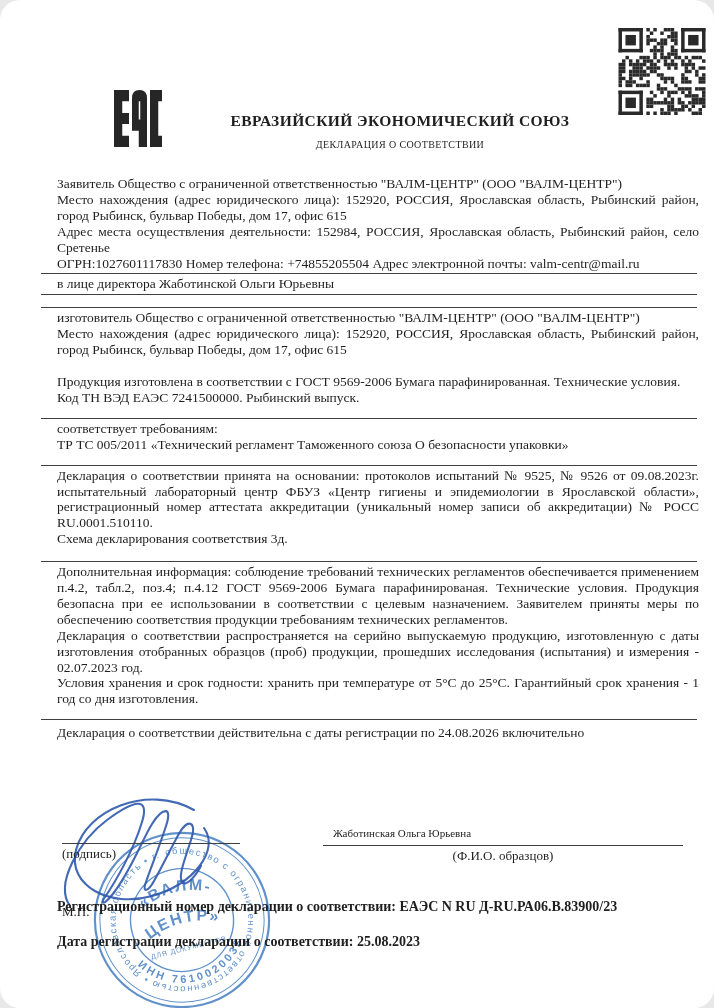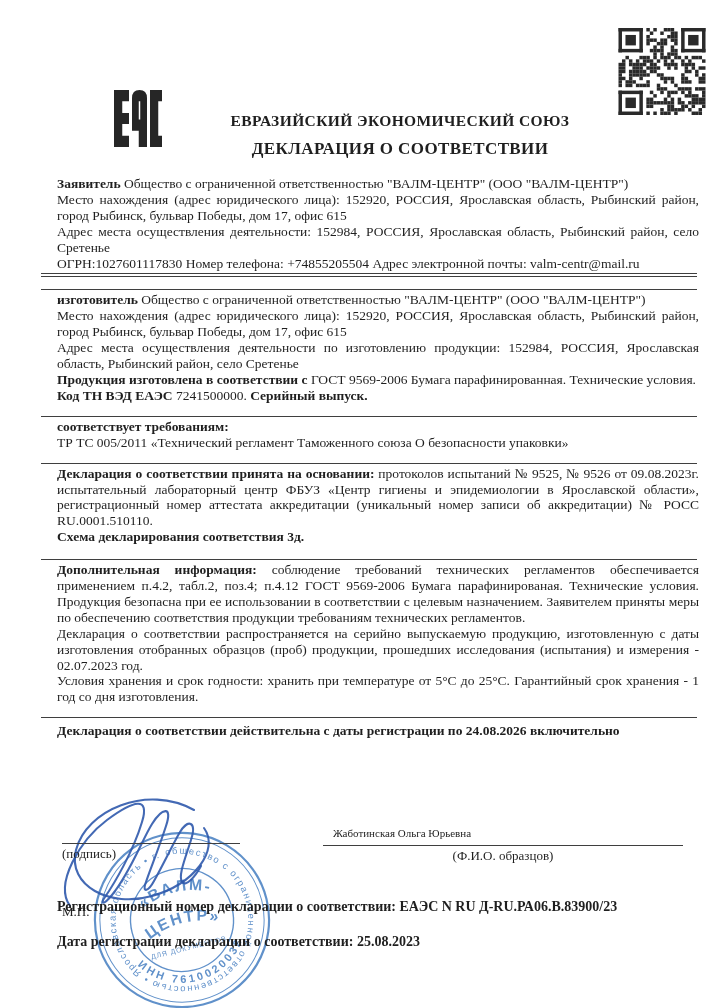--- a/index.html
+++ b/index.html
@@ -6,32 +6,33 @@
     --ink:#1f1f1f;
     --stamp-blue:#4b82c3;
     --sig-blue:#2f59ac;
   }
   html,body{margin:0;padding:0;background:#e8e8e8;}
   .page{
     position:relative;width:714px;height:1008px;background:#ffffff;
     margin:0 auto;overflow:hidden;
     font-family:"Liberation Serif","DejaVu Serif",serif;
     color:var(--ink);
+    border-radius:20px;
   }
   
   .eac-logo{position:absolute;left:114px;top:90px;width:48px;height:57px;}
   .titles{position:absolute;left:100px;top:0;width:600px;text-align:center;}
   .title1{position:absolute;left:0;top:112px;width:100%;font-weight:bold;font-size:15.5px;letter-spacing:.4px;}
-  .title2{position:absolute;left:0;top:139px;width:100%;font-weight:bold;font-size:17px;letter-spacing:.4px;}
+  .title2{position:absolute;left:0;top:139px;width:100%;font-weight:normal;font-size:10px;letter-spacing:.4px;}
   .qr{position:absolute;left:616px;top:28px;width:92px;height:87px;}
   .qr svg{width:100%;height:100%;}
   
   .doc{position:absolute;left:57px;top:176px;width:642px;font-size:13.5px;line-height:15.9px;}
   .doc p{margin:0;text-align:justify;}
-  .doc b{font-weight:bold;}
+  .doc b{font-weight:normal;}
   hr{border:none;border-top:1px solid #3f3f3f;margin:2px 0 2px -16px;width:656px;}
   hr.gap{margin-top:12px;}
   hr.gap2{margin-top:14px;}
   .mt2{margin-top:2px !important;}
   .mt5{margin-top:5px !important;}
   
   .sig-scribble{position:absolute;left:52px;top:788px;width:205px;height:125px;pointer-events:none;}
   .sig-scribble path{fill:none;stroke:var(--sig-blue);stroke-width:2.1;stroke-linecap:round;opacity:.9;}
   .sig-line{position:absolute;left:62px;top:843px;width:178px;border-top:1px solid #3f3f3f;}
   .sig-caption{position:absolute;left:62px;top:846px;width:178px;text-align:left;font-size:13px;}
@@ -316,31 +317,32 @@
 
   <div class="doc">
 
     <p><b>Заявитель</b> <span>Общество с ограниченной ответственностью "ВАЛМ-ЦЕНТР" (ООО "ВАЛМ-ЦЕНТР")</span><br>
     <span>Место нахождения (адрес юридического лица): 152920, РОССИЯ, Ярославская область, Рыбинский район, город Рыбинск, бульвар Победы, дом 17, офис 615</span><br>
     <span>Адрес места осуществления деятельности: 152984, РОССИЯ, Ярославская область, Рыбинский район, село Сретенье</span><br>
     <span>ОГРН:1027601117830 Номер телефона: +74855205504 Адрес электронной почты: valm-centr@mail.ru</span></p>
 
     <hr>
 
+    <p><b>в лице</b> <span>директора Жаботинской Ольги Юрьевны</span></p>
 
     <hr>
 
 
     <hr class="gap">
 
     <p class="mt2"><b>изготовитель</b> <span>Общество с ограниченной ответственностью "ВАЛМ-ЦЕНТР" (ООО "ВАЛМ-ЦЕНТР")</span><br>
     <span>Место нахождения (адрес юридического лица): 152920, РОССИЯ, Ярославская область, Рыбинский район, город Рыбинск, бульвар Победы, дом 17, офис 615</span><br>
-    <span>Адрес места осуществления деятельности по изготовлению продукции: 152984, РОССИЯ, Ярославская область, Рыбинский район, село Сретенье</span><br>
+    <br>
     <b>Продукция изготовлена в соответствии с</b> <span>ГОСТ 9569-2006 Бумага парафинированная. Технические условия.</span><br>
-    <b>Код ТН ВЭД ЕАЭС</b> <span>7241500000.</span> <b>Серийный выпуск.</b></p>
+    <b>Код ТН ВЭД ЕАЭС</b> <span>7241500000.</span> <b>Рыбинский выпуск.</b></p>
 
     <hr class="gap">
 
     <p class="mt2"><b>соответствует требованиям:</b><br>
     <span>ТР ТС 005/2011 «Технический регламент Таможенного союза О безопасности упаковки»</span></p>
 
     <hr class="gap">
 
     <p class="mt2"><b>Декларация о соответствии принята на основании:</b> <span>протоколов испытаний № 9525, № 9526 от 09.08.2023г. испытательный лабораторный центр ФБУЗ «Центр гигиены и эпидемиологии в Ярославской области», регистрационный номер аттестата аккредитации (уникальный номер записи об аккредитации) № РОСС RU.0001.510110.</span><br>
     <b>Схема декларирования  соответствия 3д.</b></p>

